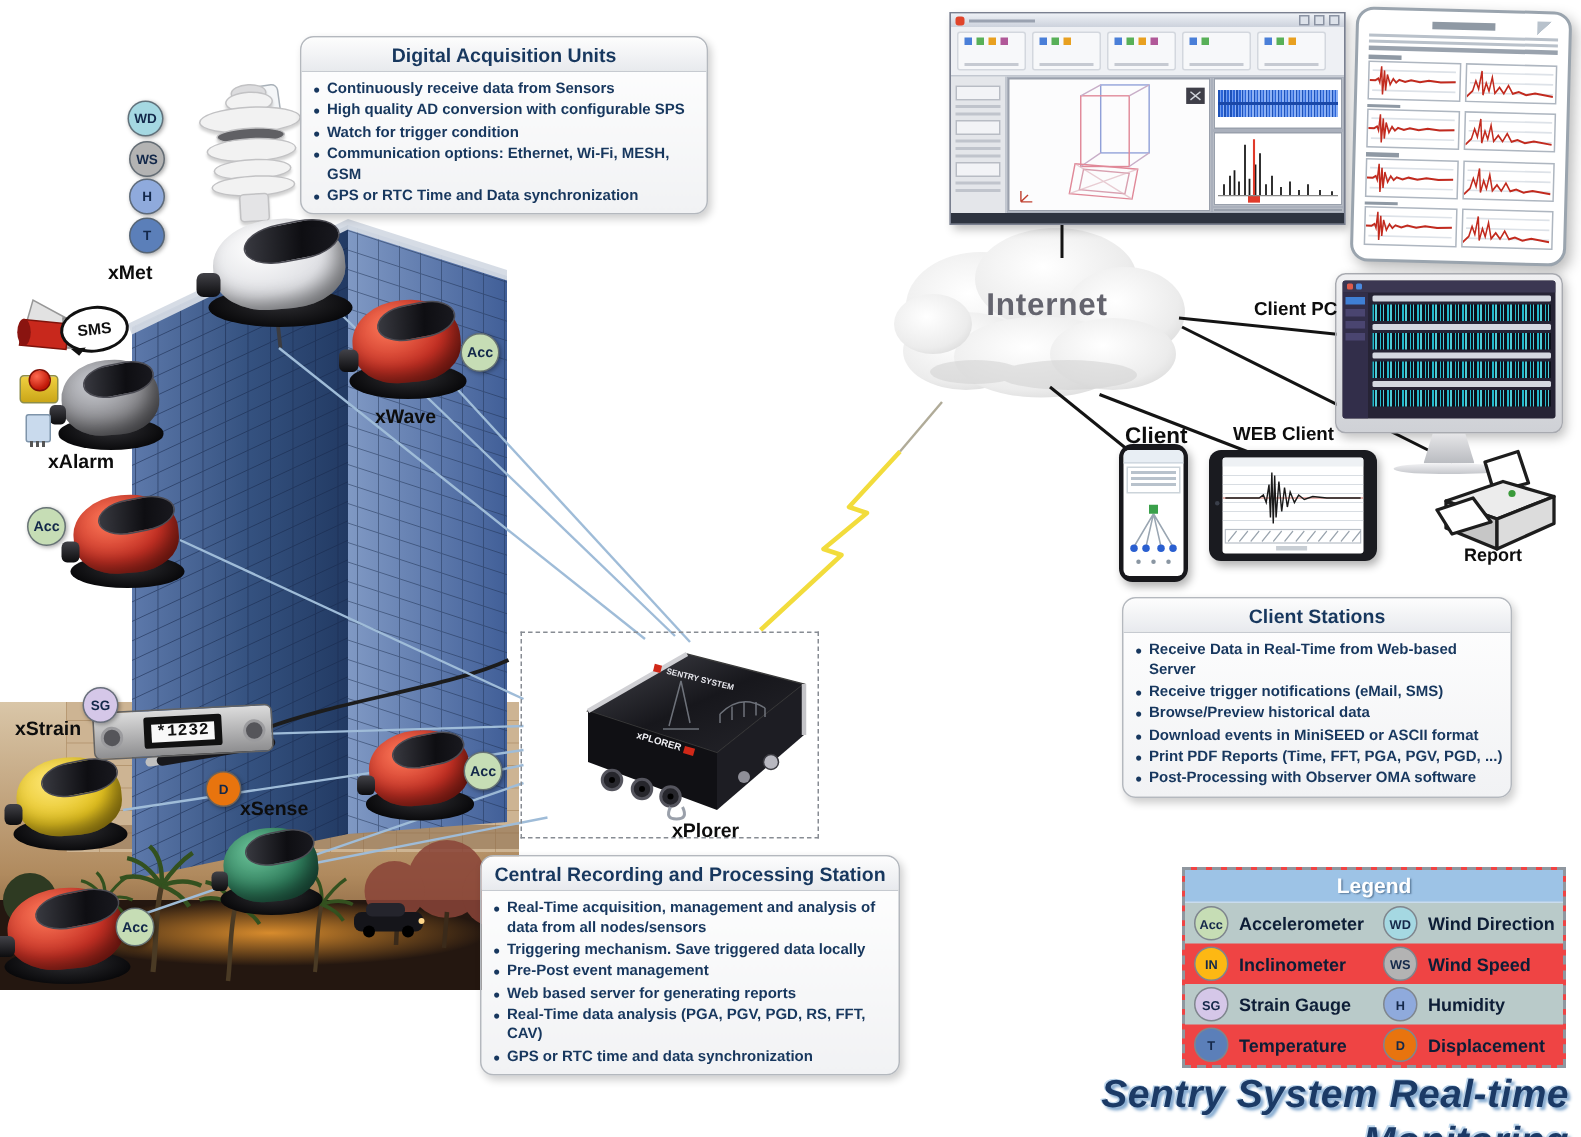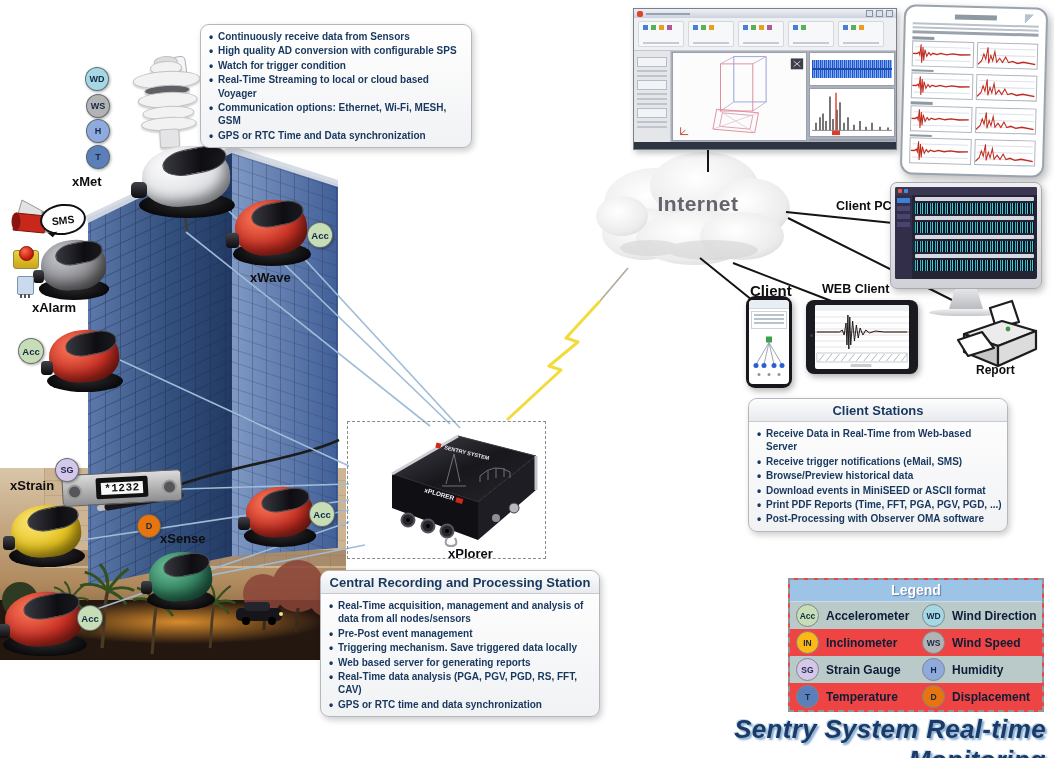--- a/index.html
+++ b/index.html
@@ -719,38 +719,38 @@
         <polygon points="8,36 46,23 80,33 42,48" fill="#ececec"></polygon>
         <polygon points="8,36 42,48 42,68 8,54" fill="#c6c6c6"></polygon>
         <polygon points="42,48 80,33 80,51 42,68" fill="#dcdcdc"></polygon>
         <polygon points="2,42 26,34 38,50 12,58" fill="#ffffff"></polygon>
       </g>
       <circle cx="52" cy="31" r="2.4" fill="#3a9a3a"></circle>
     </svg>
   </div>
 
   <div class="infobox" style="left:200px;top:24px;width:270px">
+    <div class="hd">Digital Acquisition Units</div>
     <ul>
 
     <li><span>Continuously receive data from Sensors</span></li>
         <li><span>High quality AD conversion with configurable SPS</span></li>
         <li><span>Watch for trigger condition</span></li>
-        <li><span>Real-Time Streaming to local or cloud based Voyager</span></li>
         <li><span>Communication options: Ethernet, Wi-Fi, MESH, GSM</span></li>
         <li><span>GPS or RTC Time and Data synchronization</span></li>
       </ul>
   </div>
 
   <div class="infobox" style="left:320px;top:570px;width:278px">
     <div class="hd">Central Recording and Processing Station</div>
     <ul>
 
     <li><span>Real-Time acquisition, management and analysis of data from all nodes/sensors</span></li>
+        <li><span>Triggering mechanism. Save triggered data locally</span></li>
         <li><span>Pre-Post event management</span></li>
-        <li><span>Triggering mechanism. Save triggered data locally</span></li>
         <li><span>Web based server for generating reports</span></li>
         <li><span>Real-Time data analysis (PGA, PGV, PGD, RS, FFT, CAV)</span></li>
         <li><span>GPS or RTC time and data synchronization</span></li>
       </ul>
   </div>
 
   <div class="infobox" style="left:748px;top:398px;width:258px">
     <div class="hd">Client Stations</div>
     <ul>
 

